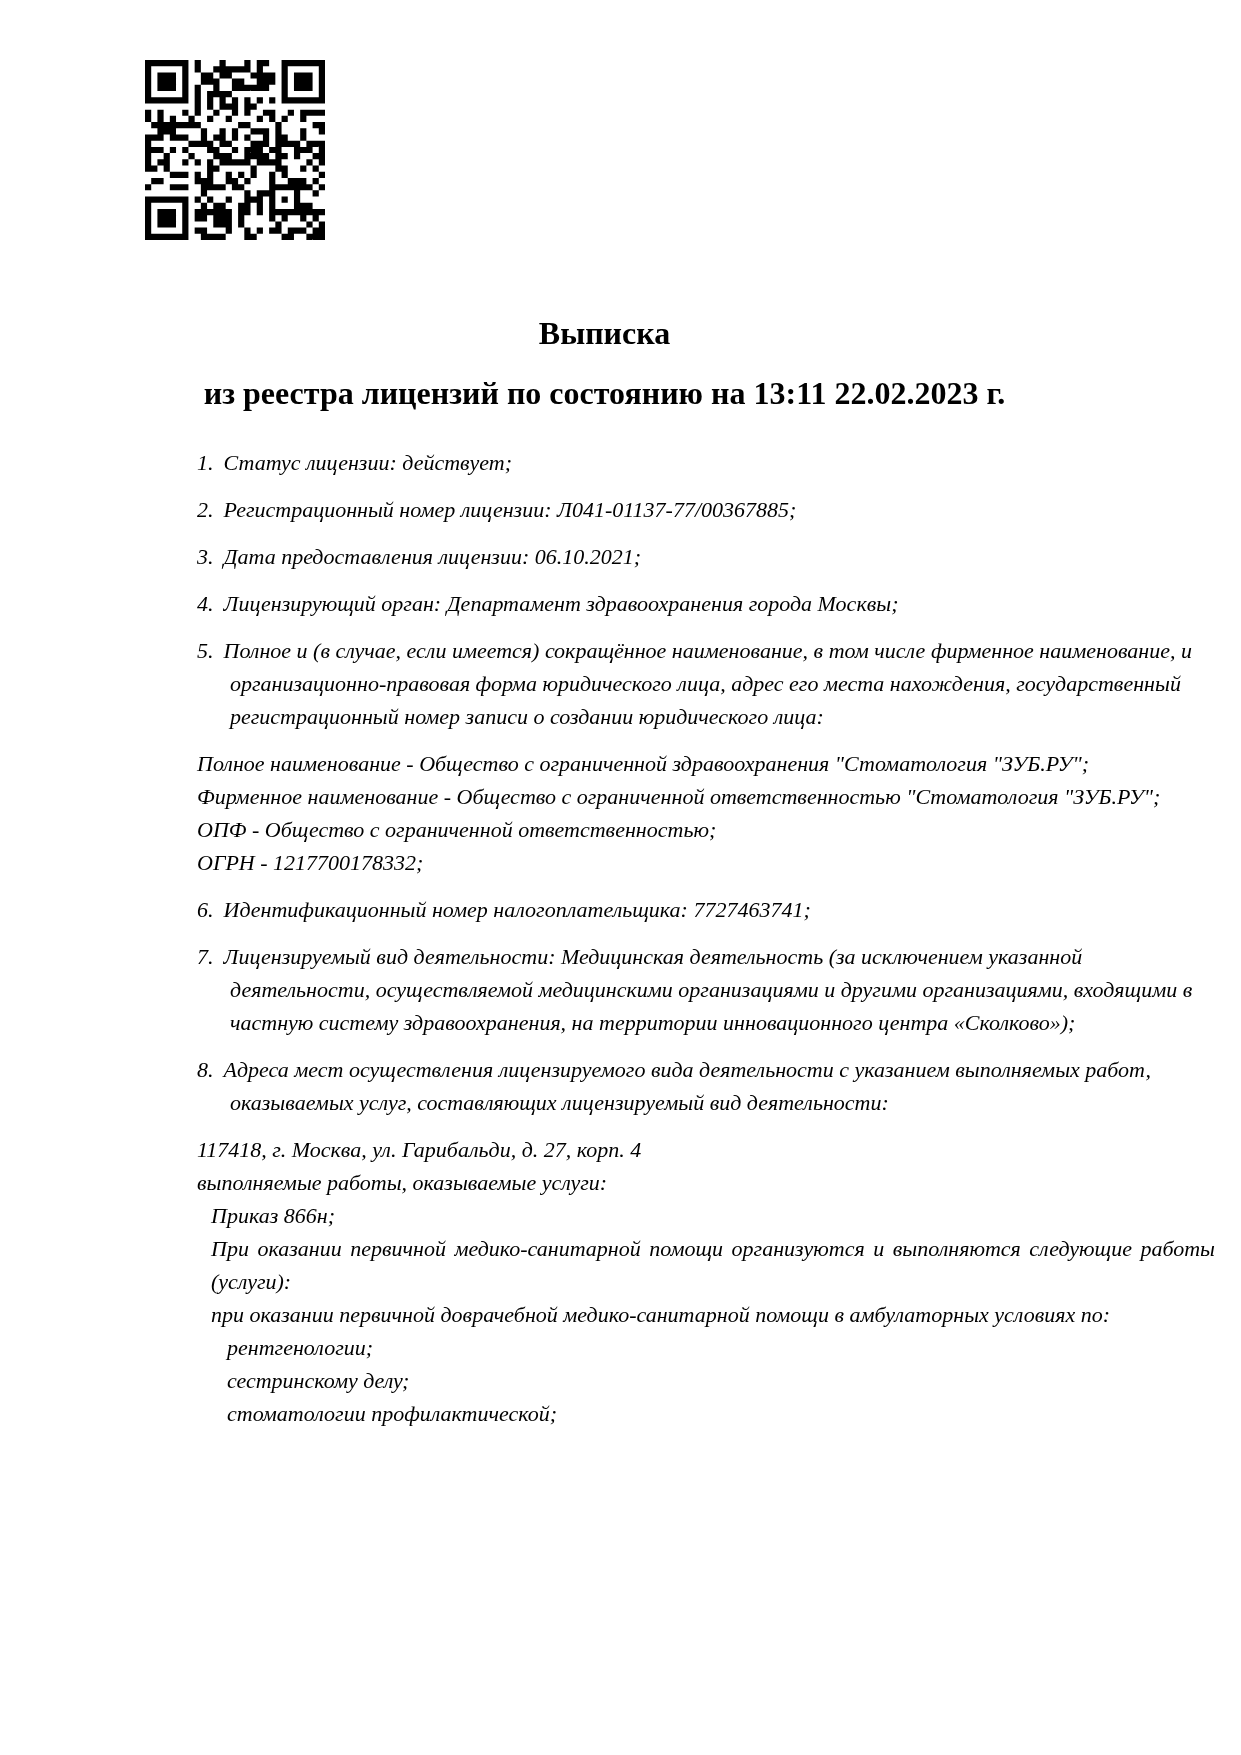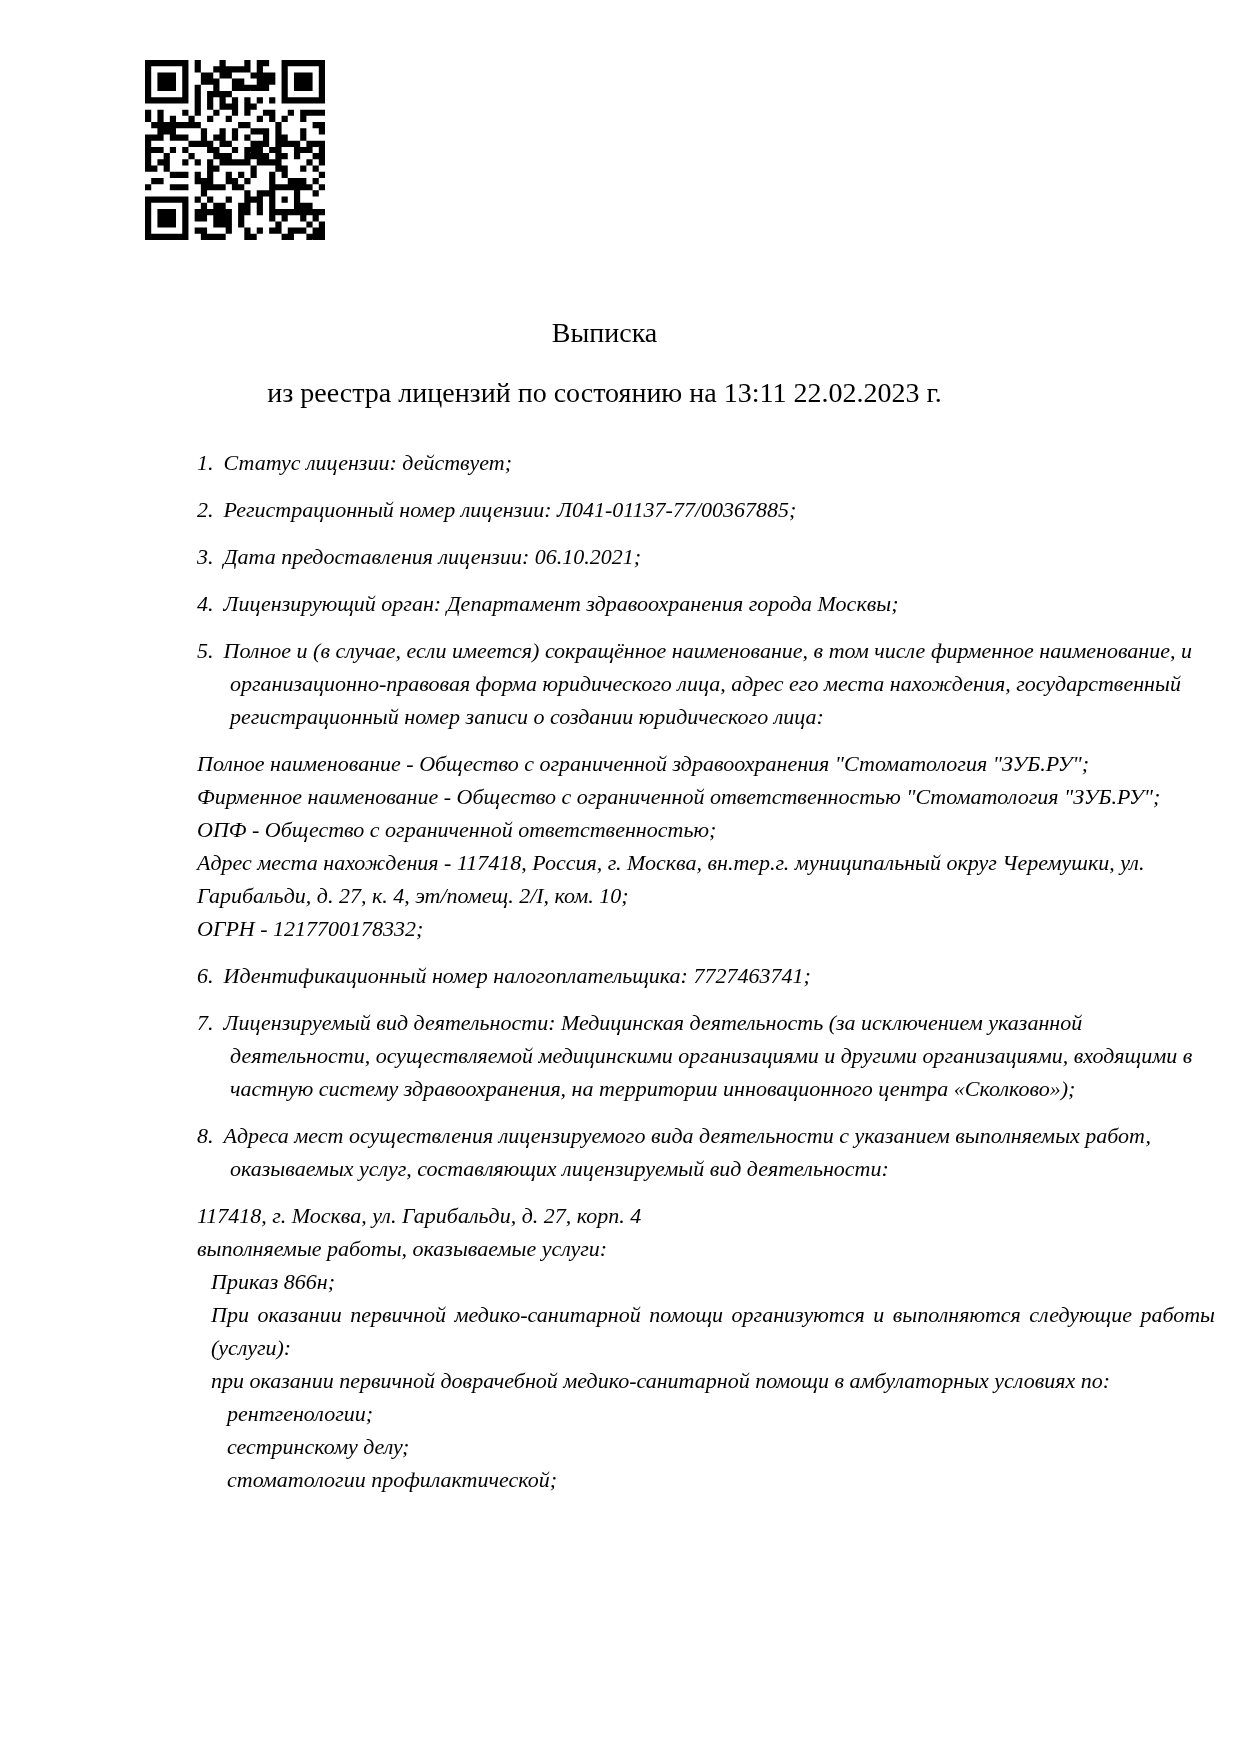--- a/index.html
+++ b/index.html
@@ -15,22 +15,22 @@
   }
   .qr {
     margin: 60px 0 0 145px;
     width: 180px;
     height: 180px;
   }
   .heading {
     margin-top: 76px;
     padding-right: 32px; 
     text-align: center;
-    font-weight: normal;
-    font-size: 28px;
+    font-weight: bold;
+    font-size: 32px;
     line-height: 34px;
   }
   .heading .subtitle {
     margin-top: 26px;
   }
   .content {
     margin: 36px 14px 0 197px; 
     font-style: italic;
   }
   .num-item {
@@ -70,21 +70,20 @@
   <p class="num-item"><span class="num">3.</span><span>Дата предоставления лицензии: 06.10.2021;</span></p>
 
   <p class="num-item"><span class="num">4.</span><span>Лицензирующий орган: Департамент здравоохранения города Москвы;</span></p>
 
   <p class="num-item"><span class="num">5.</span><span>Полное и (в случае, если имеется) сокращённое наименование, в том числе фирменное наименование, и организационно-правовая форма юридического лица, адрес его места нахождения, государственный регистрационный номер записи о создании юридического лица:</span></p>
 
   <div class="block">
     <p>Полное наименование - Общество с ограниченной здравоохранения "Стоматология "ЗУБ.РУ";</p>
     <p>Фирменное наименование - Общество с ограниченной ответственностью "Стоматология "ЗУБ.РУ";</p>
     <p>ОПФ - Общество с ограниченной ответственностью;</p>
-    <p>Адрес места нахождения - 117418, Россия, г. Москва, вн.тер.г. муниципальный округ Черемушки, ул. Гарибальди, д. 27, к. 4, эт/помещ. 2/I, ком. 10;</p>
     <p>ОГРН - 1217700178332;</p>
   </div>
 
   <p class="num-item"><span class="num">6.</span><span>Идентификационный номер налогоплательщика: 7727463741;</span></p>
 
   <p class="num-item"><span class="num">7.</span><span>Лицензируемый вид деятельности: Медицинская деятельность (за исключением указанной деятельности, осуществляемой медицинскими организациями и другими организациями, входящими в частную систему здравоохранения, на территории инновационного центра «Сколково»);</span></p>
 
   <p class="num-item"><span class="num">8.</span><span>Адреса мест осуществления лицензируемого вида деятельности с указанием выполняемых работ, оказываемых услуг, составляющих лицензируемый вид деятельности:</span></p>
 
   <div class="addr-block">

